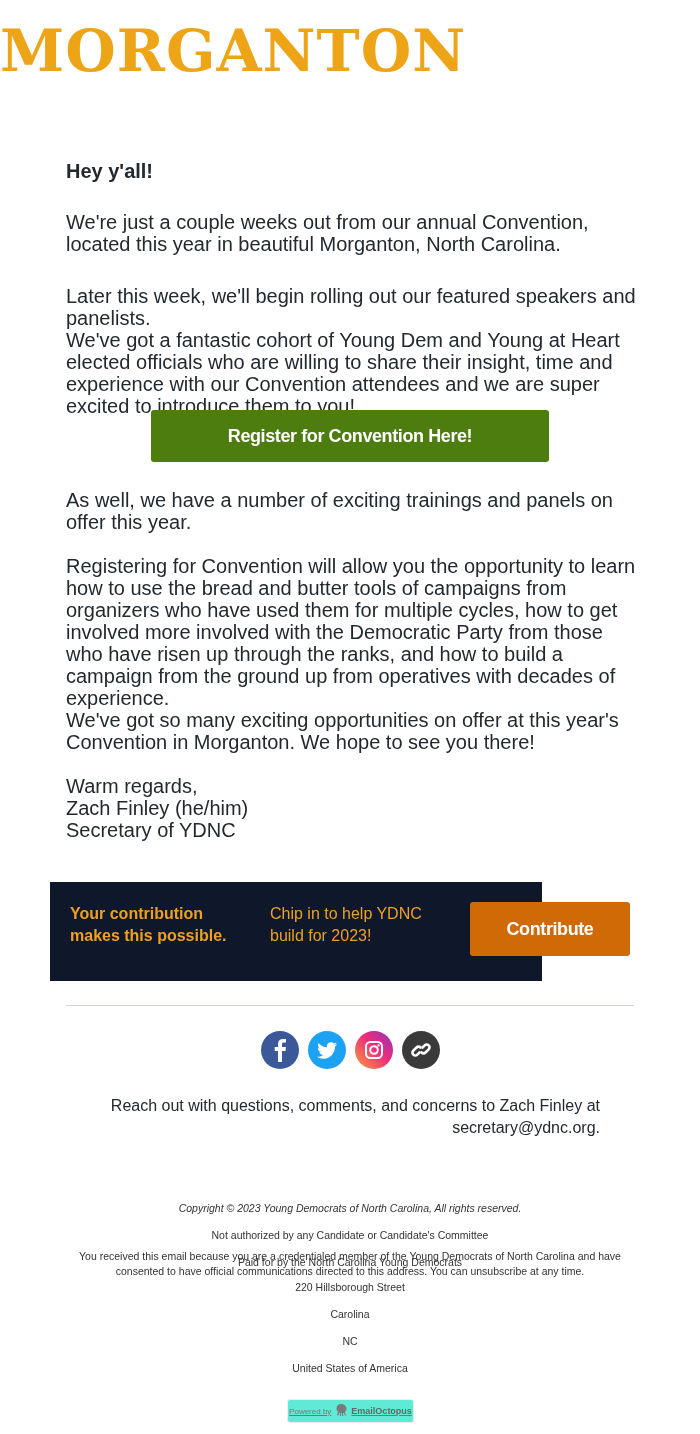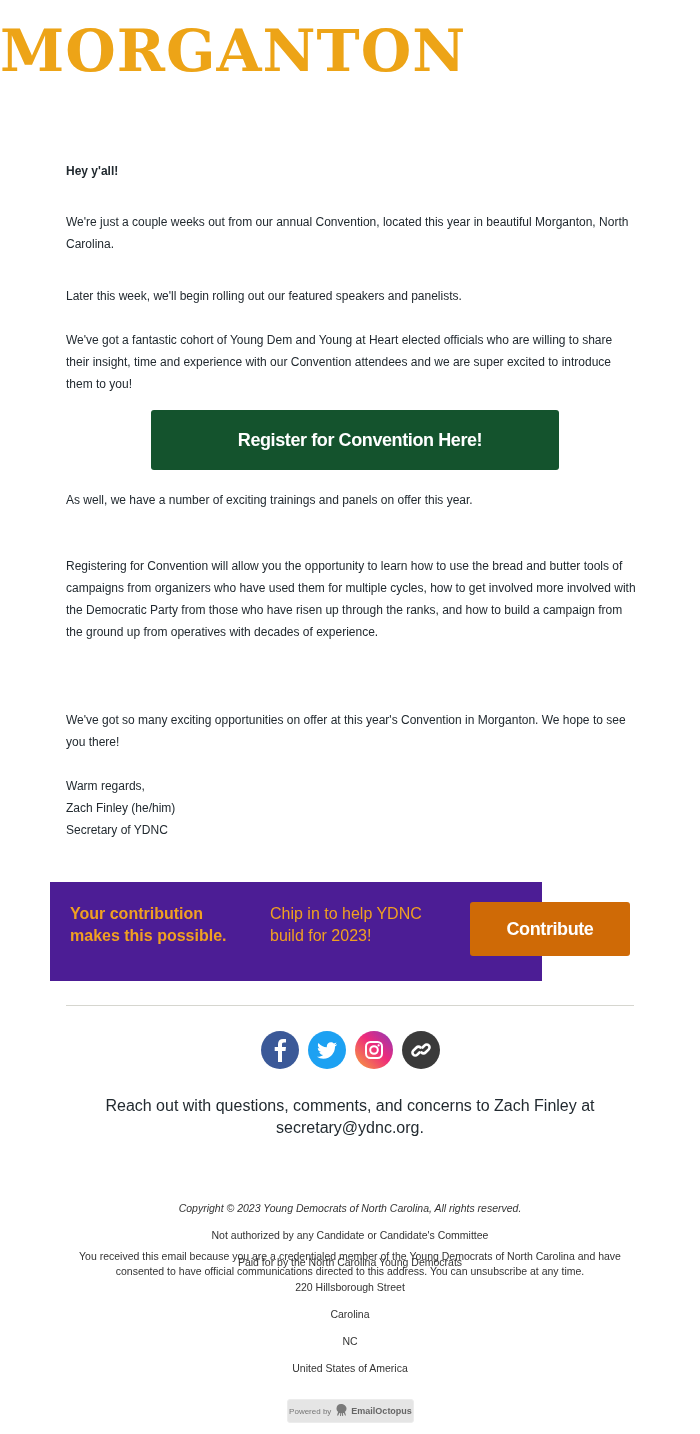--- a/index.html
+++ b/index.html
@@ -3,47 +3,47 @@
   <meta charset="utf-8">
   <style>
     html, body { margin: 0; padding: 0; background: #ffffff; }
     body { width: 700px; height: 1434px; position: relative; font-family: "Liberation Sans", "DejaVu Sans", sans-serif; color: #1f2a30; overflow: hidden; }
 
     .logo { position: absolute; left: 0; top: 18px; width: 700px; text-align: left; color: #eda417; }
     .logo-title { font-family: "DejaVu Serif", serif; font-weight: bold; font-size: 58px; letter-spacing: 1px; line-height: 66px; transform: scaleY(1.0); color: #eda417; }
     .logo-sub { display: flex; align-items: center; justify-content: center; margin-top: 4px; font-family: "DejaVu Serif", serif; font-weight: bold; font-size: 25px; line-height: 30px; color: #eda417; }
     .logo-sub .dash { display: inline-block; width: 44px; height: 2px; background: #eda417; margin: 0 12px; }
 
-    .body-text { position: absolute; left: 66px; width: 570px; font-size: 12px; line-height: 22px; color: #222a30; }
+    .body-text { position: absolute; left: 66px; width: 570px; font-size: 20px; line-height: 22px; color: #222a30; }
     .body-text p { margin: 0; }
     .bold { font-weight: bold; }
 
-    .register-btn { position: absolute; left: 151px; top: 410px; width: 398px; height: 60px; background: #14532d; border-radius: 3px; color: #ffffff; font-weight: bold; font-size: 18px; letter-spacing: -0.4px; display: flex; align-items: center; justify-content: center; cursor: pointer; padding-left: 10px; }
+    .register-btn { position: absolute; left: 151px; top: 410px; width: 398px; height: 52px; background: #4d7c0f; border-radius: 3px; color: #ffffff; font-weight: bold; font-size: 18px; letter-spacing: -0.4px; display: flex; align-items: center; justify-content: center; cursor: pointer; }
 
-    .contrib-bar { position: absolute; left: 50px; top: 882px; width: 492px; height: 99px; background: #4c1d95; }
+    .contrib-bar { position: absolute; left: 50px; top: 882px; width: 492px; height: 99px; background: #0f172a; }
     .contrib-left { position: absolute; left: 20px; top: 21px; width: 175px; font-weight: bold; font-size: 16px; line-height: 22px; color: #f0a021; }
     .contrib-mid { position: absolute; left: 220px; top: 21px; width: 180px; font-size: 16px; line-height: 22px; color: #f0a021; }
     .contribute-btn { position: absolute; left: 420px; top: 20px; width: 160px; height: 54px; background: #cf6a06; border-radius: 3px; color: #ffffff; font-weight: bold; font-size: 18px; letter-spacing: -0.4px; display: flex; align-items: center; justify-content: center; cursor: pointer; }
 
     .divider { position: absolute; left: 66px; top: 1005px; width: 568px; height: 1px; background: #d6d6cf; }
 
     .social { position: absolute; left: 0; top: 1031px; width: 700px; display: flex; justify-content: center; gap: 9px; }
     .social-icon { width: 38px; height: 38px; border-radius: 50%; display: flex; align-items: center; justify-content: center; cursor: pointer; }
     .fb { background: #3b5998; }
     .tw { background: #1da1f2; }
     .ig { background: linear-gradient(45deg, #f7a23a 0%, #ee2a7b 55%, #8a3ab9 100%); }
     .ln { background: #3a3a3a; }
 
-    .reach { position: absolute; left: 100px; top: 1095px; width: 500px; text-align: center; font-size: 16px; line-height: 22px; color: #222a30; }
+    .reach { position: absolute; left: 100px; top: 1095px; width: 500px; text-align: right; font-size: 16px; line-height: 22px; color: #222a30; }
 
     .footer { position: absolute; left: 70px; width: 560px; text-align: center; font-size: 10.5px; line-height: 15px; color: #333; }
     .footer p { margin: 12px; }
     .italic { font-style: italic; }
 
-    .powered { position: absolute; left: 287px; top: 1399px; width: 125px; height: 22px; border: 1px solid #ececec; border-radius: 3px; background: #e5e5e5; display: flex; align-items: center; justify-content: center; gap: 4px; font-size: 8px; color: #777; cursor: pointer; }
+    .powered { position: absolute; left: 287px; top: 1399px; width: 125px; height: 22px; border: 1px solid #ececec; border-radius: 3px; background: #5eead4; display: flex; align-items: center; justify-content: center; gap: 4px; font-size: 8px; color: #777; cursor: pointer; text-decoration: underline; }
     .powered .brand { font-weight: bold; font-size: 9px; color: #666; }
   </style>
 </head>
 <body>
 
 <div class="logo">
   <div class="logo-title">MORGANTON</div>
 </div>
 
 <div class="body-text bold" style="top:160px;">Hey y'all!</div>

